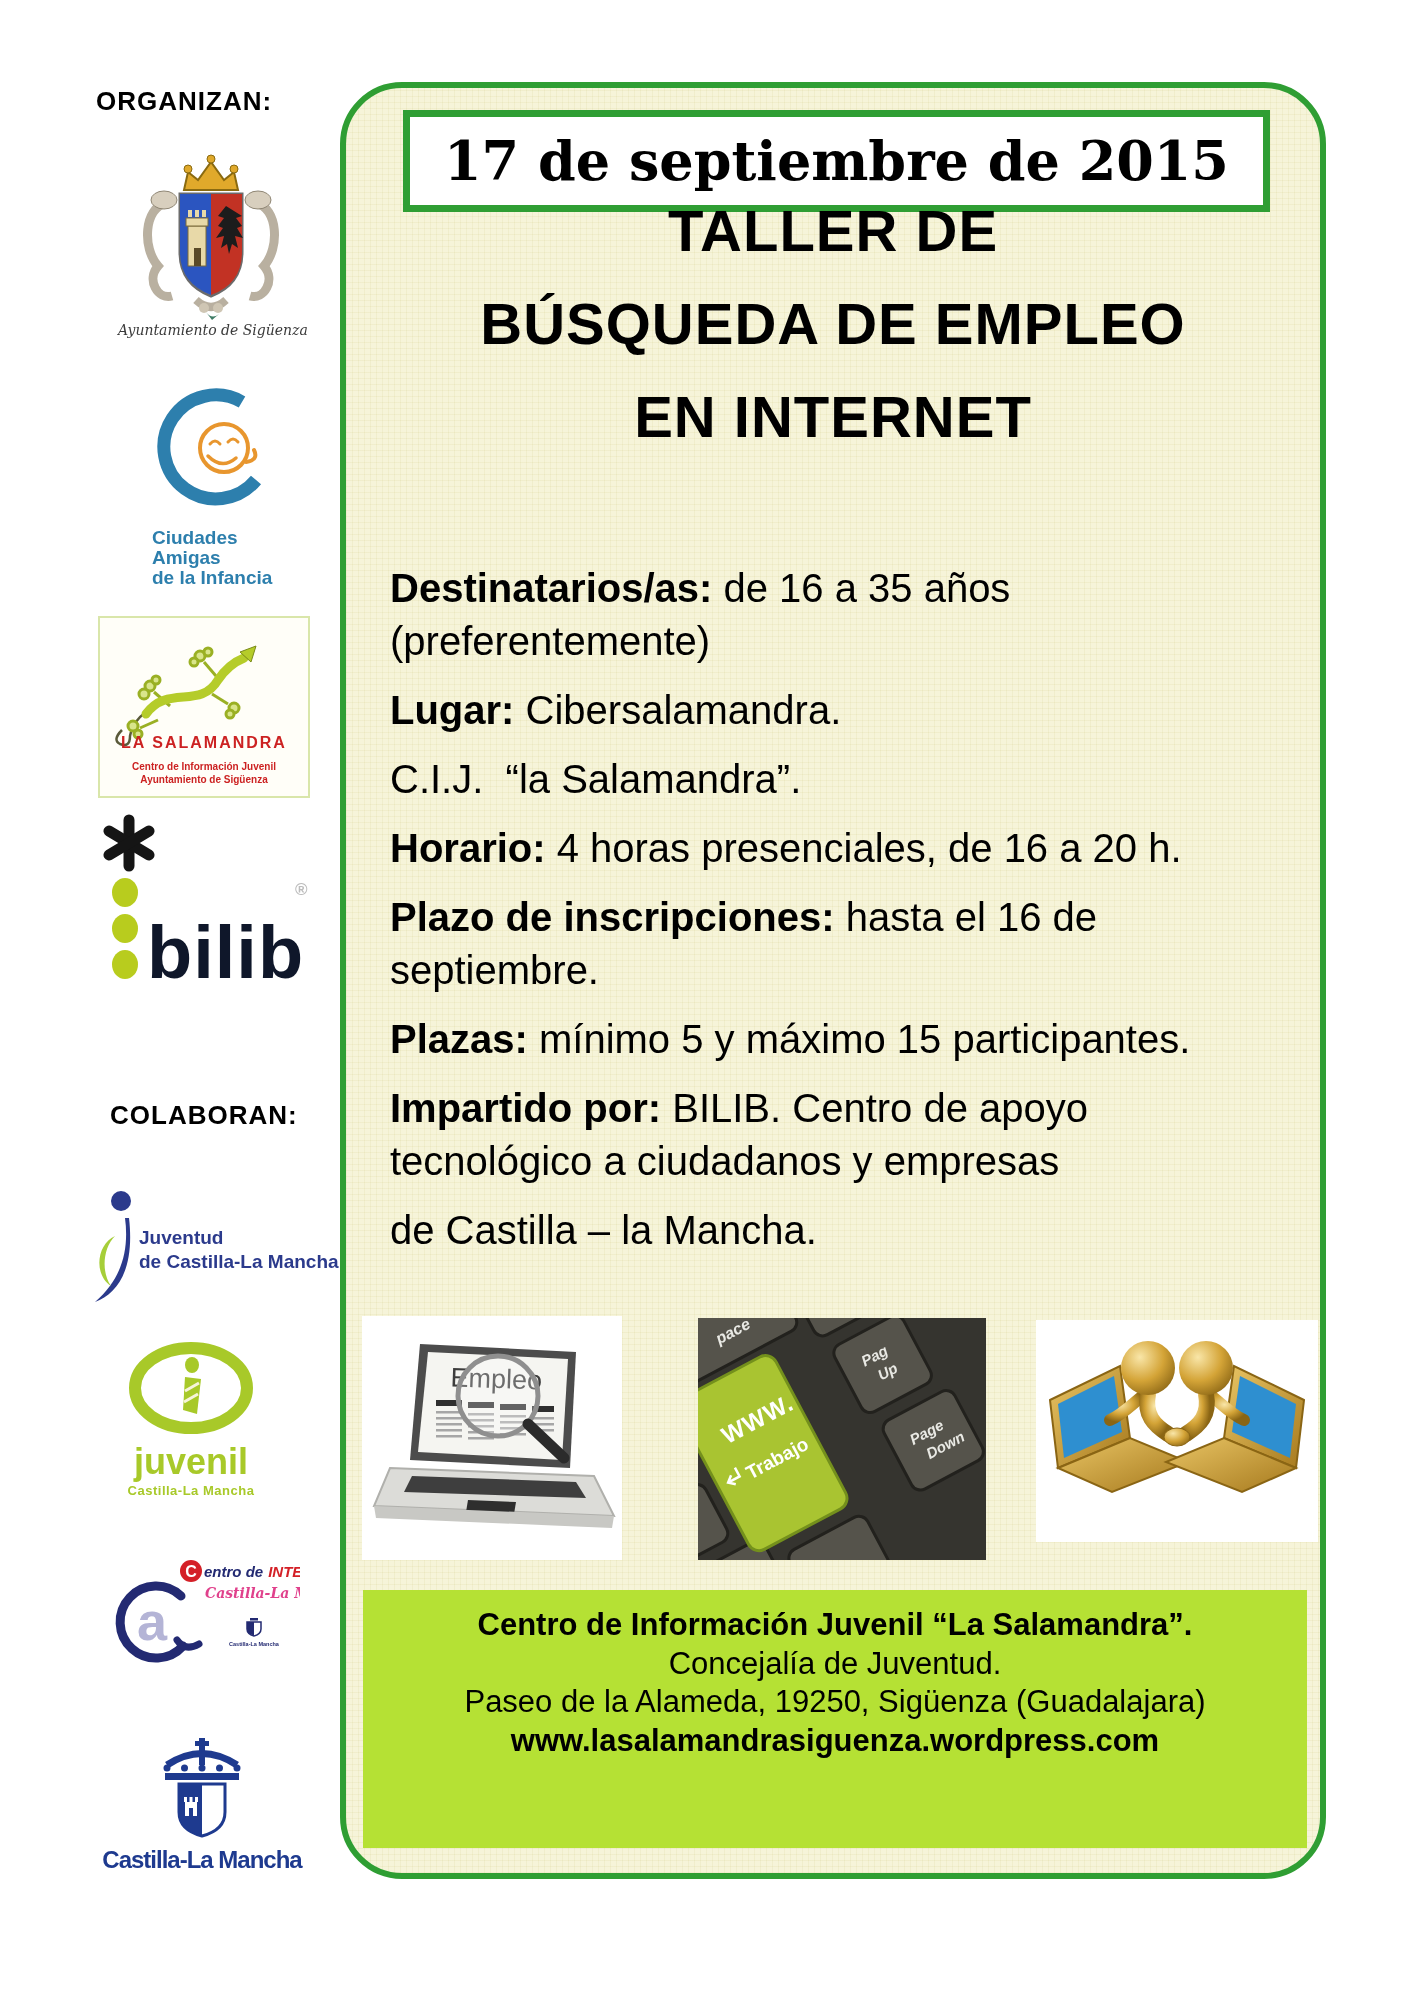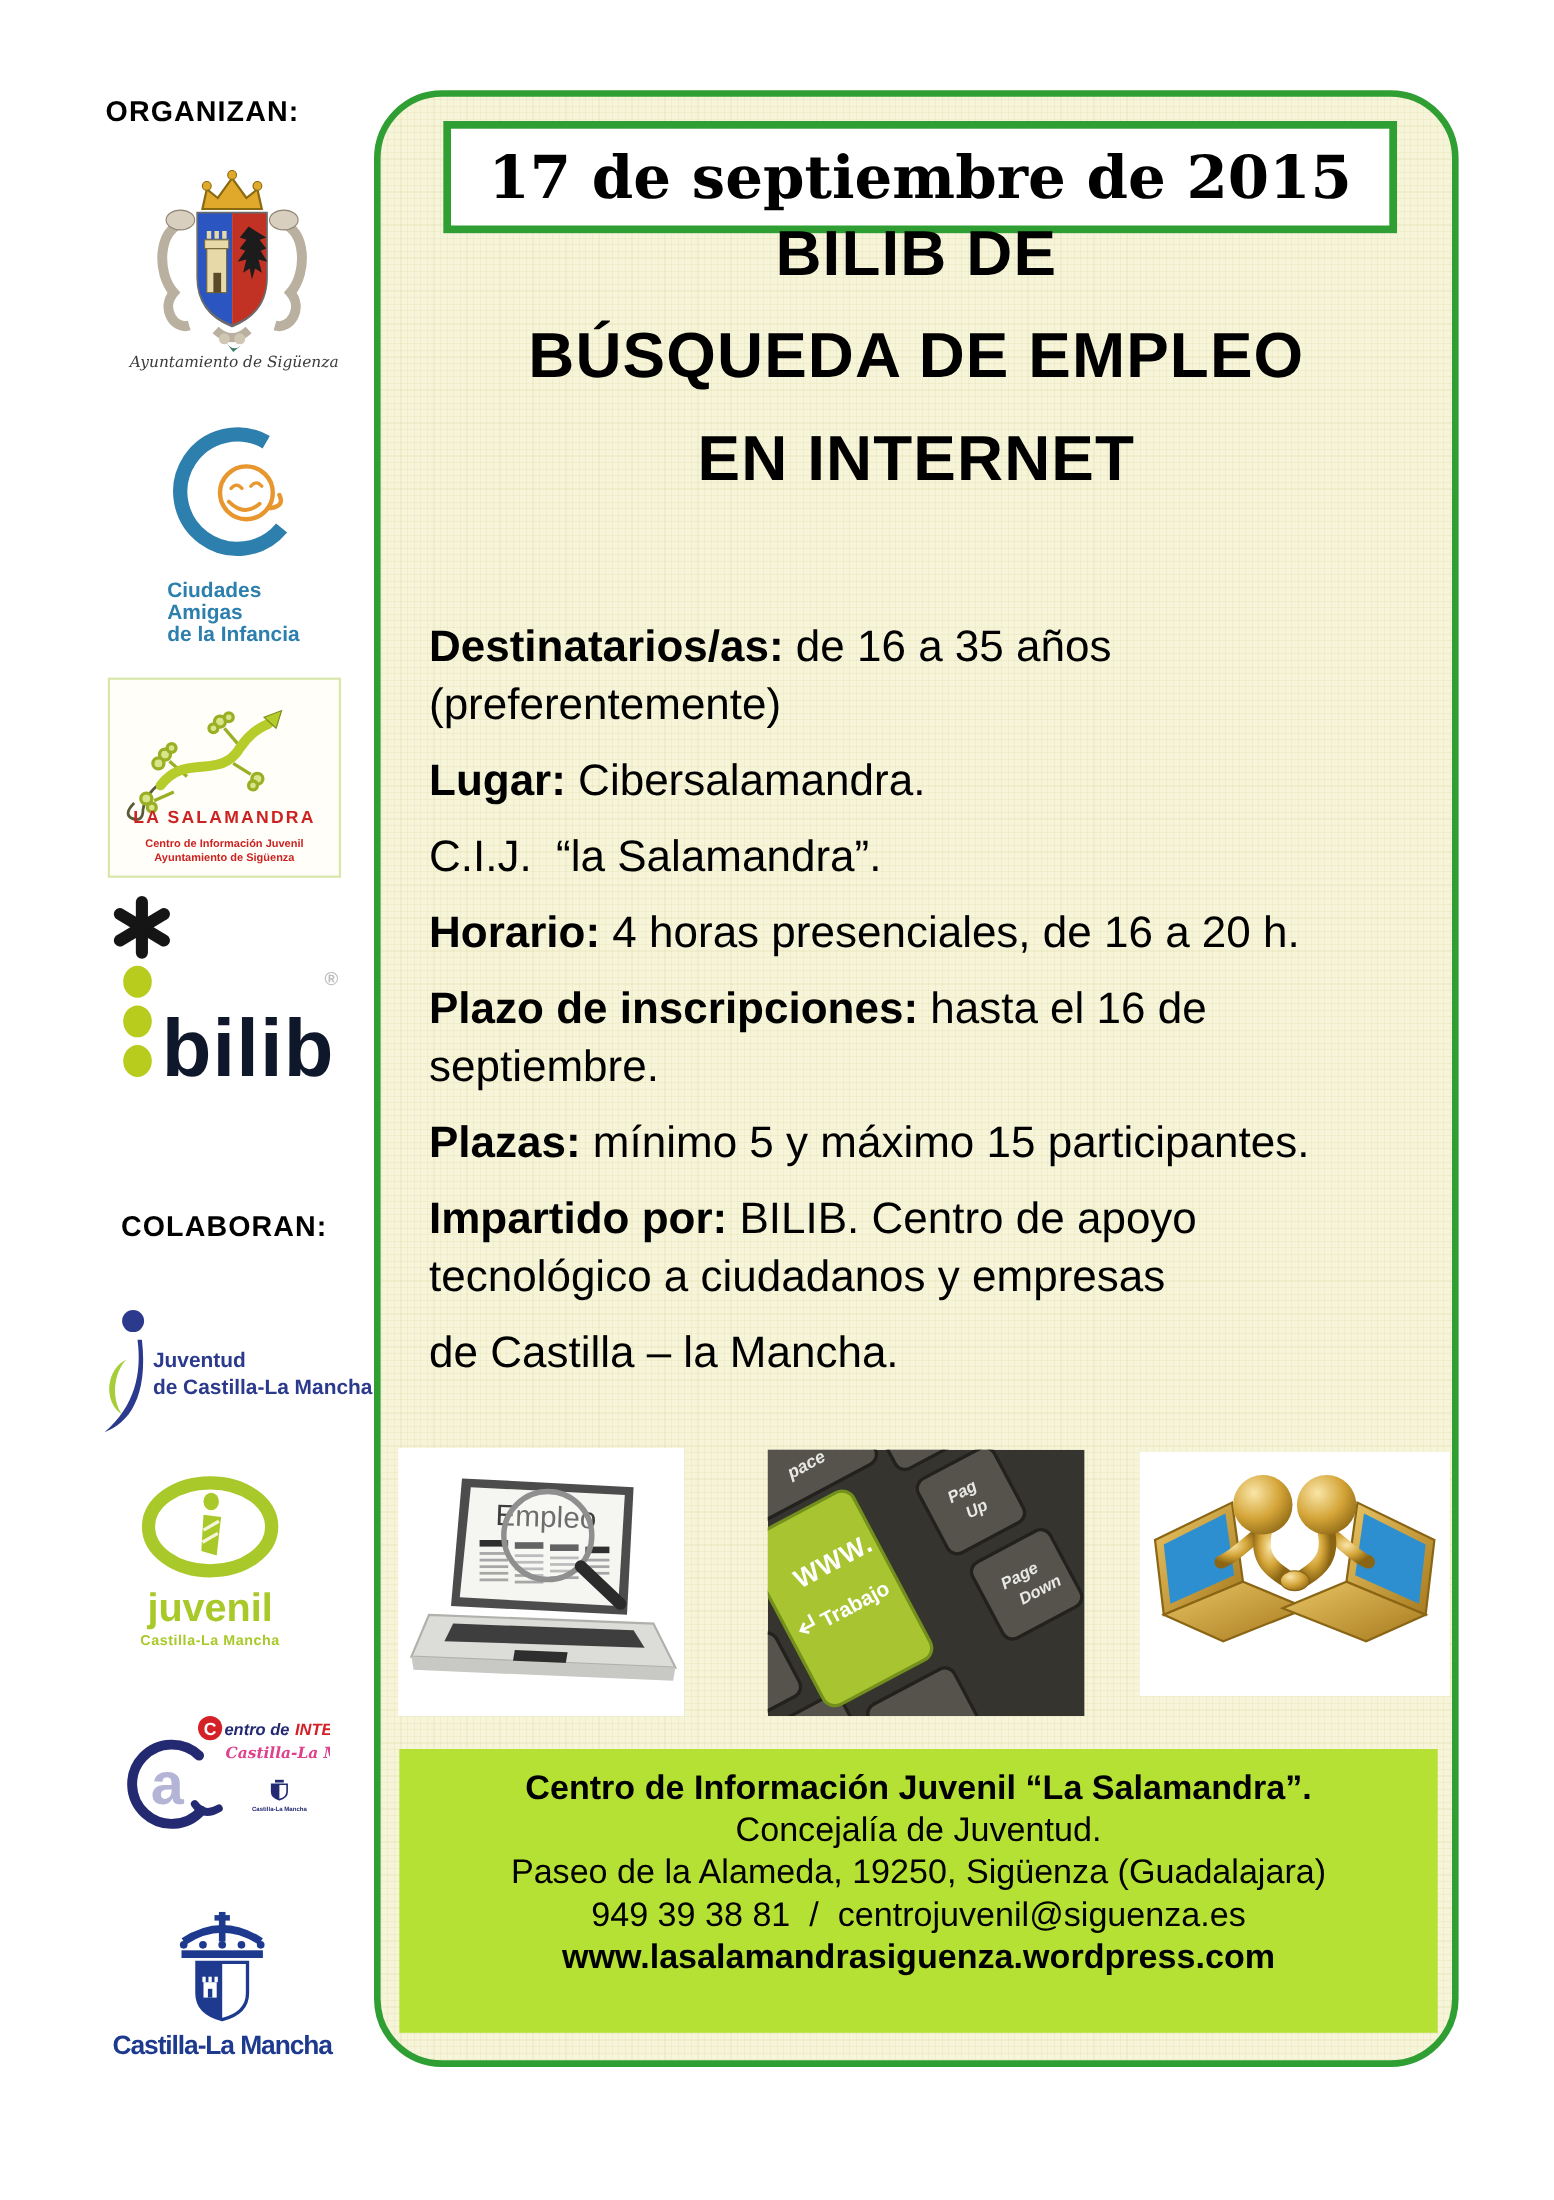--- a/index.html
+++ b/index.html
@@ -241,21 +241,21 @@
     <div class="clm-word">Castilla-La Mancha</div>
   </div>
 
   <main class="panel">
 
     <div class="date-box">
       <span>17 de septiembre de 2015</span>
     </div>
 
     <h1 class="title">
-      <span>BILIB DE</span>
+      <span>TALLER DE</span>
       <span>BÚSQUEDA DE EMPLEO</span>
       <span>EN INTERNET</span>
     </h1>
 
     <div class="details">
       <p><strong>Destinatarios/as:</strong><span> de 16 a 35 años (preferentemente)</span></p>
       <p><strong>Lugar:</strong><span> Cibersalamandra.</span></p>
       <p><strong></strong><span>C.I.J. &nbsp;“la Salamandra”.</span></p>
       <p><strong>Horario:</strong><span> 4 horas presenciales, de 16 a 20 h.</span></p>
       <p><strong>Plazo de inscripciones:</strong><span> hasta el 16 de septiembre.</span></p>
@@ -366,18 +366,17 @@
         <circle cx="112" cy="48" r="27" fill="url(#gold)"></circle>
         <circle cx="170" cy="48" r="27" fill="url(#gold)"></circle>
         <ellipse cx="141" cy="117" rx="13" ry="9" fill="url(#gold)" stroke="#8a6514"></ellipse>
       </svg>
     </div>
 
     <div class="footer">
       <div class="b">Centro de Información Juvenil “La Salamandra”.</div>
       <div>Concejalía de Juventud.</div>
       <div>Paseo de la Alameda, 19250, Sigüenza (Guadalajara)</div>
-      <div>949 39 38 81 &nbsp;/&nbsp; centrojuvenil@siguenza.es</div>
       <div class="b">www.lasalamandrasiguenza.wordpress.com</div>
     </div>
 
   </main>
 </div>
 
 </body></html>

